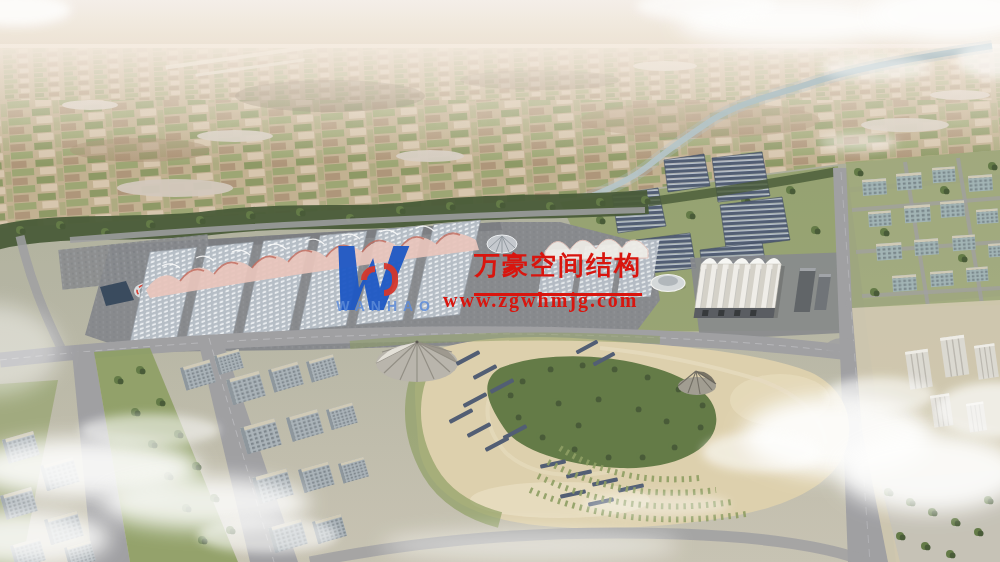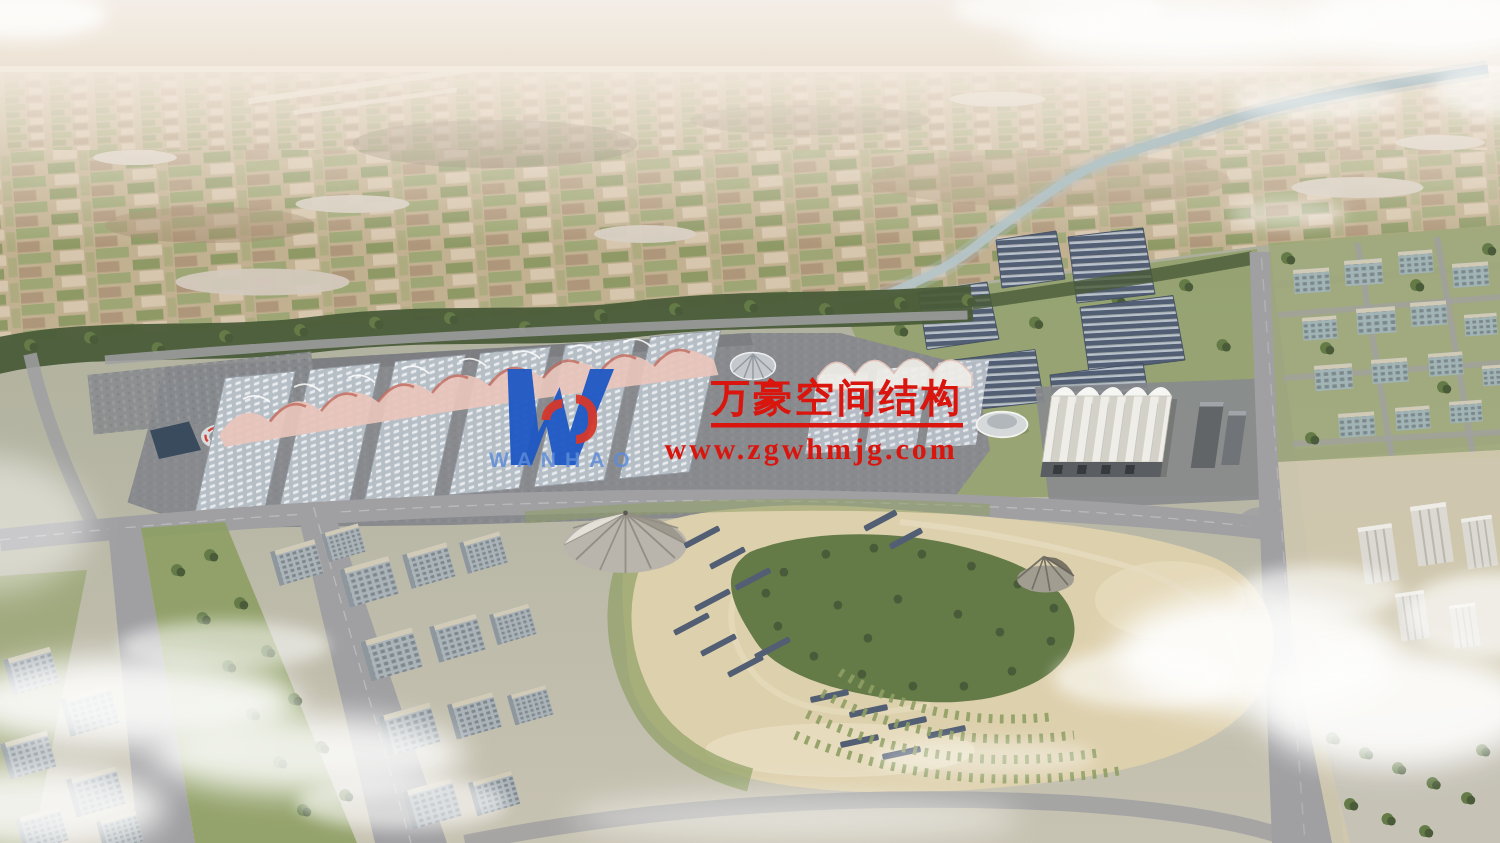--- a/index.html
+++ b/index.html
@@ -17,24 +17,24 @@
   #canvas{position:relative;width:1000px;height:562px;overflow:hidden;margin:0 auto;
           font-family:"Liberation Sans",sans-serif;background:var(--ground-bottom);}
   #scene{position:absolute;inset:0;}
   .fA{fill:var(--apron)} .fR{fill:var(--road)} .fG{fill:var(--park-green)} .fS{fill:var(--park-sand)}
   .fTd{fill:var(--tree-dark)} .fTm{fill:var(--tree-mid)} .fSl{fill:var(--solar)} .fC{fill:var(--cloud)}
   .fW{fill:var(--white-roof)} .fDf{fill:var(--dark-face)} .fBf{fill:var(--bldg-face)} .fBs{fill:var(--bldg-side)}
   .fBr{fill:var(--bldg-roof)} .fGl{fill:var(--glass-face)} .fTw{fill:var(--tower-white)}
   .sR{stroke:var(--road);fill:none} .sG{stroke:var(--park-green);fill:none} .sCr{stroke:var(--canopy-red);fill:none}
   .wm{position:absolute;color:var(--wm-red);font-family:"Liberation Serif",serif;font-weight:bold;
       white-space:nowrap;line-height:1;text-rendering:optimizeLegibility;}
-  #wm-company{left:474px;top:253px;font-size:26px;letter-spacing:2px;border-bottom:3px solid var(--wm-red);padding-bottom:3px;}
+  #wm-company{left:474px;top:253px;font-size:26px;letter-spacing:2px;border-bottom:3px solid var(--wm-red);padding-bottom:14px;}
   #wm-url{left:443px;top:290px;font-size:20px;letter-spacing:2px;}
   #wm-logo{position:absolute;left:331px;top:240px;width:98px;height:76px;}
-  #wm-logotext{position:absolute;left:326px;top:299px;width:110px;text-align:left;font-size:14px;
+  #wm-logotext{position:absolute;left:326px;top:299px;width:110px;text-align:right;font-size:14px;
       font-weight:bold;letter-spacing:6px;color:var(--wm-blue-light);opacity:.85;font-family:"Liberation Sans",sans-serif;}
 </style>
 </head>
 <body>
 
 <div id="canvas">
 <svg id="scene" viewBox="0 0 1000 562" preserveAspectRatio="none">
   <defs>
     <linearGradient id="skyG" x1="0" y1="0" x2="0" y2="1">
       <stop offset="0" stop-color="var(--sky-top)"></stop>

